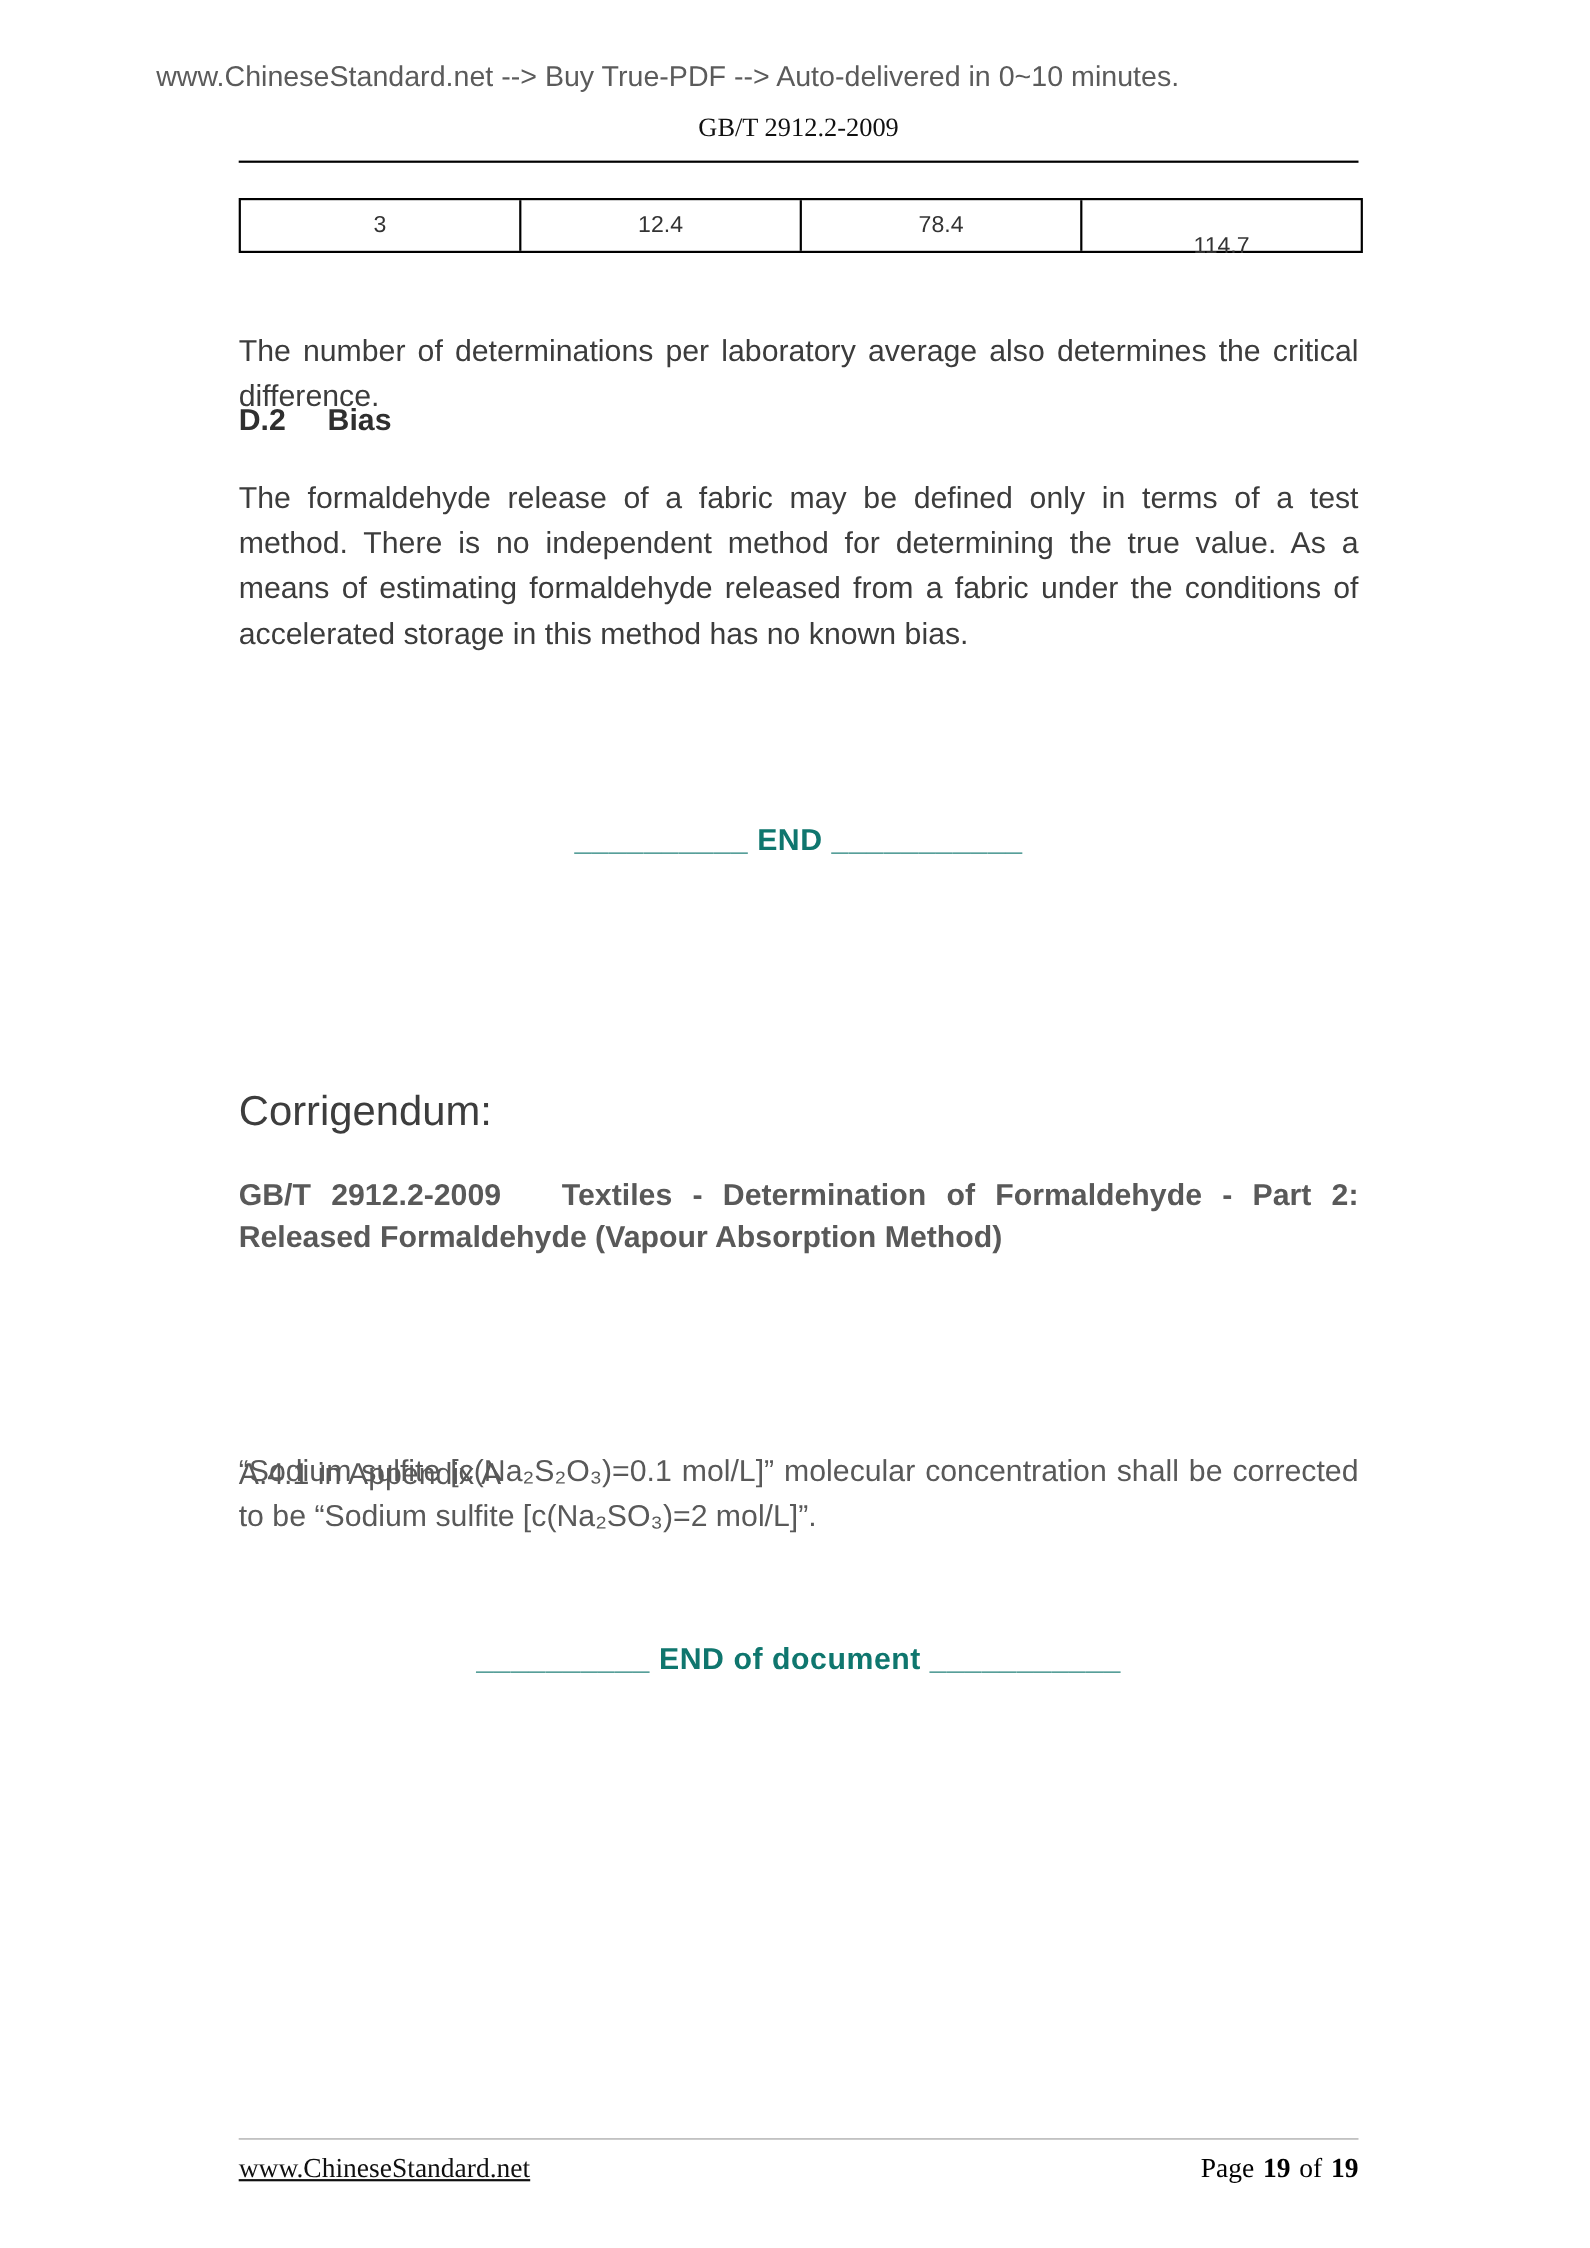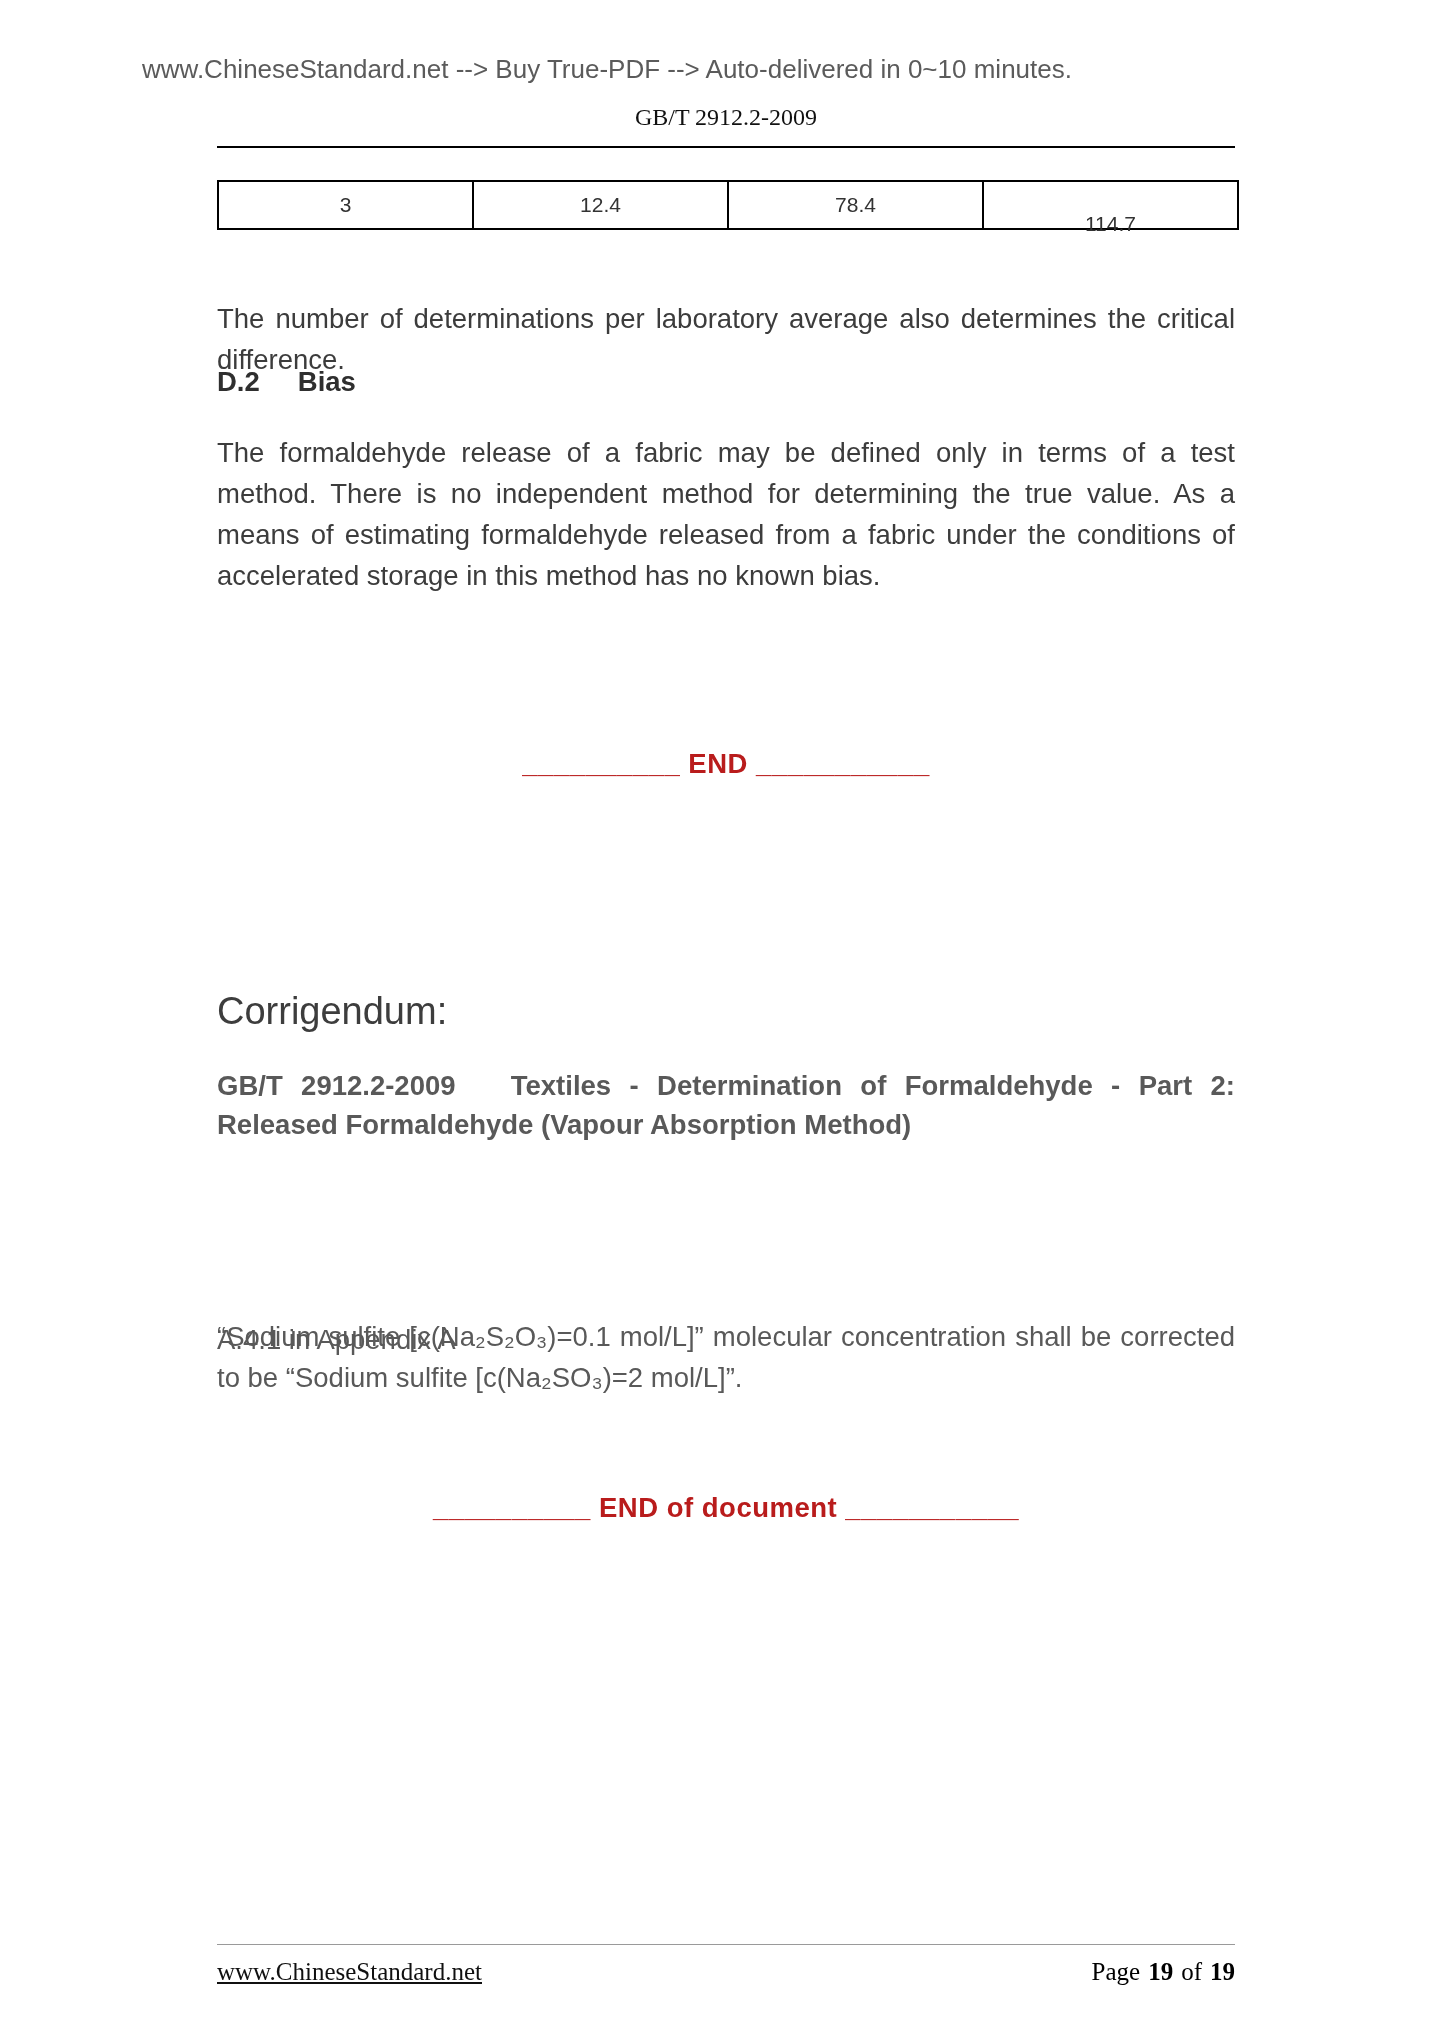--- a/index.html
+++ b/index.html
@@ -44,21 +44,21 @@
   }
   .p1 { top: 254px; margin-top: 44px; }
   .d2-heading {
     top: 366px; font-size: 27.5px; font-weight: bold; color: #2f2f2f;
   }
   .d2-heading .num { margin-right: 38px; }
   .p2 { top: 432px; }
 
   .end-marker, .end-doc {
     text-align: center; font-size: 27.5px; font-weight: bold;
-    color: #b91c1c; letter-spacing: 0.5px;
+    color: #0f766e; letter-spacing: 0.5px;
   }
   .end-marker { top: 748px; }
   .end-doc { top: 1492px; }
 
   .corrigendum { top: 990px; font-size: 38px; color: #3d3d3d; }
 
   .corr-items { top: 1066px; }
   .corr-item {
     font-size: 27.5px; line-height: 39px; font-weight: bold;
     color: #595959; text-align: justify; margin: 0;

